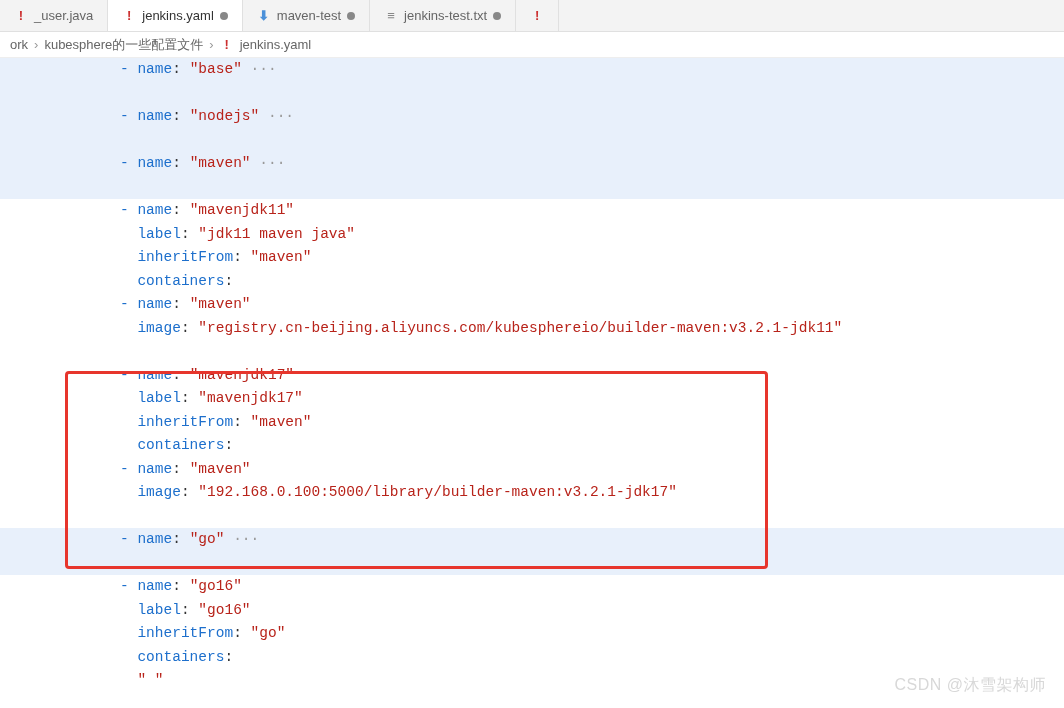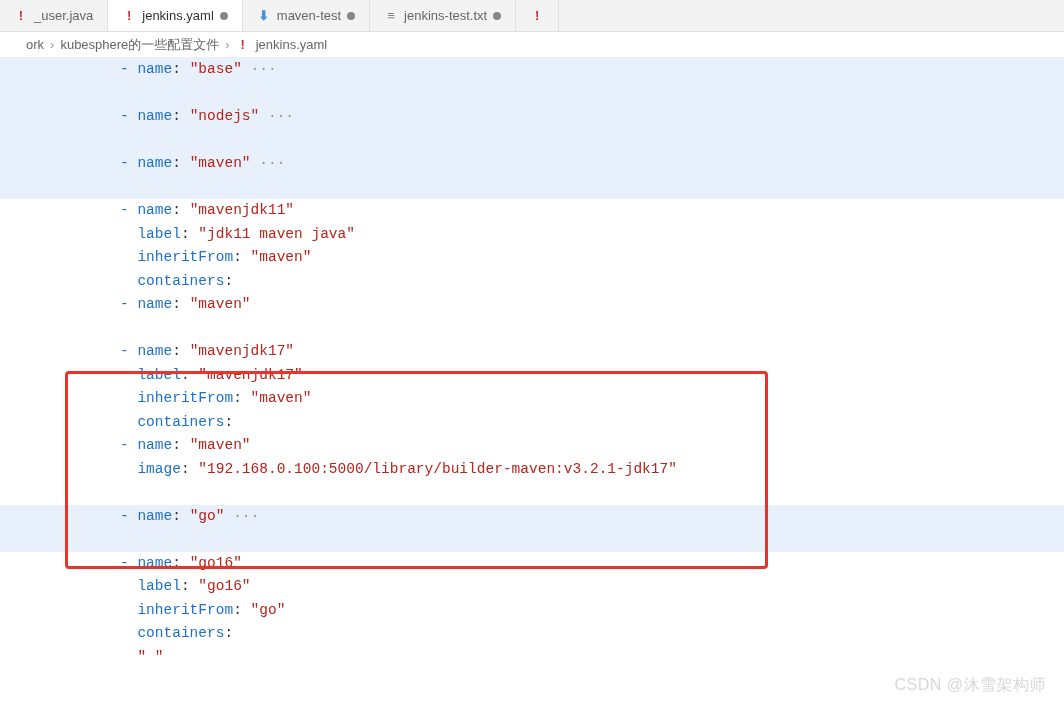--- a/index.html
+++ b/index.html
@@ -48,21 +48,21 @@
 .txt-icon { color: #888; }
 .modified-dot {
   width: 8px;
   height: 8px;
   border-radius: 50%;
   background: #888;
 }
 .breadcrumb {
   display: flex;
   align-items: center;
-  padding: 4px 26px;
+  padding: 4px 10px;
   font-family: -apple-system, "Segoe UI", sans-serif;
   font-size: 13px;
   color: #666;
   border-bottom: 1px solid #eee;
   gap: 6px;
   height: 26px;
 }
 .breadcrumb .sep { color: #999; }
 .editor {
   position: relative;
@@ -243,20 +243,28 @@
       <div class="fold-guides">
         <div class="guide"></div>
         <div class="guide"></div>
       </div>
       <div class="code-content"><span class="dash">-</span> <span class="key">name</span>: <span class="str">"maven"</span></div>
     </div>
     <div class="code-line">
       <div class="gutter"></div>
       <div class="fold-guides">
         <div class="guide"></div>
+        <div class="guide"></div>
+      </div>
+      <div class="code-content">  <span class="key">image</span>: <span class="str">"registry.cn-beijing.aliyuncs.com/kubesphereio/builder-maven:v3.2.1-jdk11"</span></div>
+    </div>
+    <div class="code-line">
+      <div class="gutter"></div>
+      <div class="fold-guides">
+        <div class="guide"></div>
         <div class="guide" style="visibility: hidden;"></div>
       </div>
       <div class="code-content"></div>
     </div>
     <div class="code-line">
       <div class="gutter"></div>
       <div class="fold-guides">
         <div class="guide"></div>
         <div class="guide" style="visibility: hidden;"></div>
       </div>

